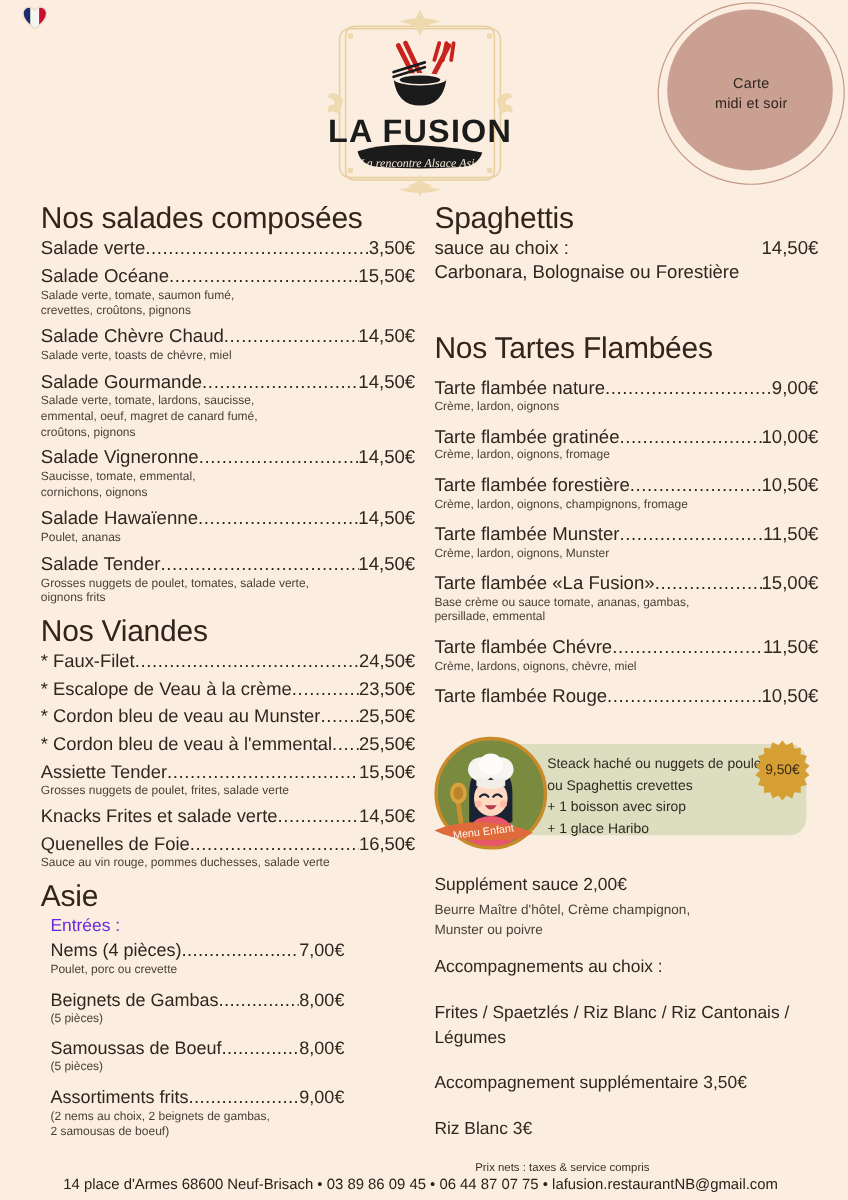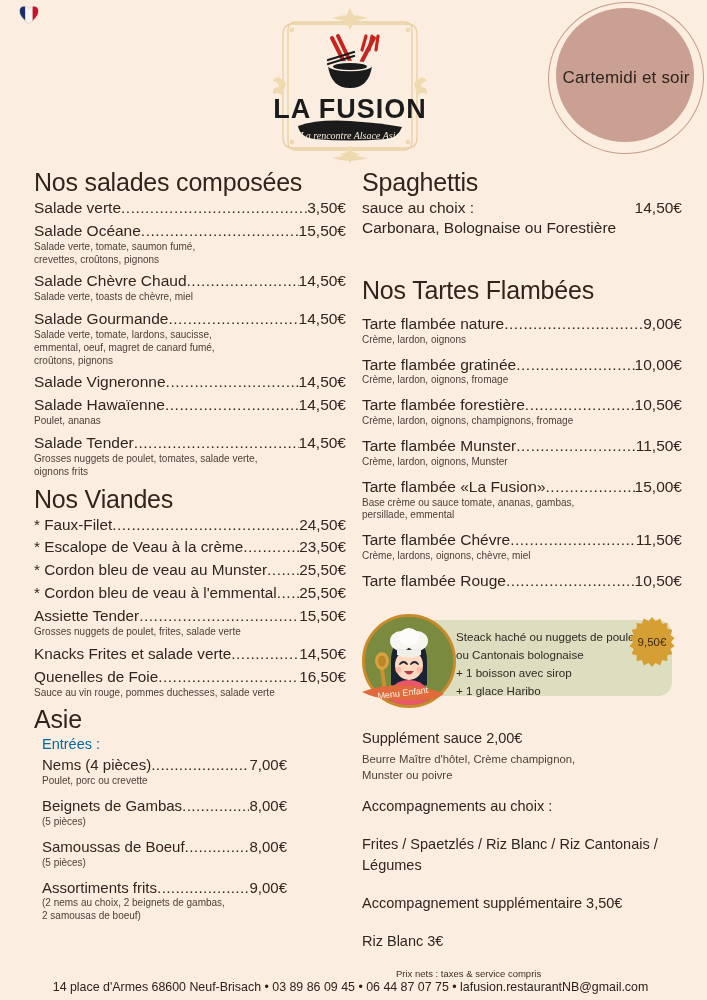--- a/index.html
+++ b/index.html
@@ -15,22 +15,22 @@
   
   .flag-heart{position:absolute;left:18px;top:4px;width:22px;height:22px;}
   .header{position:relative;height:168px;}
   .logo{position:absolute;left:262px;top:8px;width:176px;height:158px;}
   .carte-badge{position:absolute;left:548px;top:2px;width:156px;height:152px;}
   .carte-badge .ring{position:absolute;left:0;top:0;width:100%;height:100%;
     border:1.6px solid #c49a88;border-radius:50%;transform:rotate(-8deg);box-sizing:border-box;}
   .carte-badge .fill{position:absolute;left:8px;top:6px;width:138px;height:134px;
     background:#c9a091;border-radius:50%;}
   .carte-badge .txt{position:absolute;left:0;top:0;width:156px;height:152px;
-    display:flex;flex-direction:row;align-items:center;justify-content:center;
-    font-size:17px;color:#2e241e;line-height:1.45;letter-spacing:.2px;}
+    display:flex;flex-direction:column;align-items:center;justify-content:center;
+    font-size:12px;color:#2e241e;line-height:1.45;letter-spacing:.2px;}
 
   
   .cols{position:absolute;top:168px;left:0;width:707px;}
   .col-left{position:absolute;left:34px;top:0;width:312px;}
   .col-right{position:absolute;left:362px;top:0;width:320px;}
 
   h2.sec{
     font-size:25px;font-weight:400;letter-spacing:-0.2px;
     margin:0 0 2px 0;color:#32241c;
   }
@@ -50,21 +50,21 @@
   .row.nodots .nm{flex:0 0 auto;}
   .desc{font-size:10px;color:#4a3f38;line-height:1.28;margin:0 0 2px 0;}
   .gap{height:7px;}
   .gap-s{height:4px;}
   .gap-l{height:12px;}
 
   
   .asie .row{font-size:15px;justify-content:center;}
   .asie .row .dots{letter-spacing:0.3px;}
   .asie-wrap{padding-left:8px;width:245px;}
-  .sub{font-size:14.5px;color:#0369a1;margin:2px 0 4px 0;}
+  .sub{font-size:14.5px;color:#6d28d9;margin:2px 0 4px 0;}
 
   .viandes .row{font-size:15.3px;}
 
   
   .kids{position:relative;margin-top:16px;height:92px;}
   .kids-card{position:absolute;left:40px;top:6px;width:270px;height:76px;
     background:#ddddc0;border-radius:14px;}
   .kids-text{position:absolute;left:94px;top:14px;width:200px;
     font-size:11.6px;color:#2f2a22;line-height:1.55;}
   .kids-text .j{text-align:justify;}
@@ -196,20 +196,21 @@
             <span class="dots">............................................................</span>
             <span class="pr">14,50€</span>
           </div>
           <div class="desc">Salade verte, tomate, lardons, saucisse,<br>emmental, oeuf, magret de canard fumé,<br>croûtons, pignons</div>
           <div class="gap-s"></div>
           <div class="row">
             <span class="nm">Salade Vigneronne</span>
             <span class="dots">............................................................</span>
             <span class="pr">14,50€</span>
           </div>
+          <div class="desc">Saucisse, tomate, emmental,<br>cornichons, oignons</div>
           <div class="gap-s"></div>
           <div class="row">
             <span class="nm">Salade Hawaïenne</span>
             <span class="dots">............................................................</span>
             <span class="pr">14,50€</span>
           </div>
           <div class="desc">Poulet, ananas</div>
           <div class="gap-s"></div>
           <div class="row">
             <span class="nm">Salade Tender</span>
@@ -368,21 +369,21 @@
             <span class="dots">............................................................</span>
             <span class="pr">10,50€</span>
           </div>
           <div class="gap"></div>
         </div>
 
       <div class="kids">
         <div class="kids-card"></div>
         <div class="kids-text">
           <div class="j">Steack haché ou nuggets de poulet</div>
-          <div>ou Cantonais bolognaise</div>
+          <div>ou Spaghettis crevettes</div>
           <div>+ 1 boisson avec sirop</div>
           <div>+ 1 glace Haribo</div>
         </div>
 
         <div class="kids-circle">
           <svg viewBox="0 0 88 88" width="88" height="88">
             <rect width="88" height="88" fill="#7a8a3f"></rect>
 
             <g>
               <rect x="16" y="46" width="4" height="30" rx="2" fill="#c8922f" transform="rotate(-8 18 60)"></rect>

